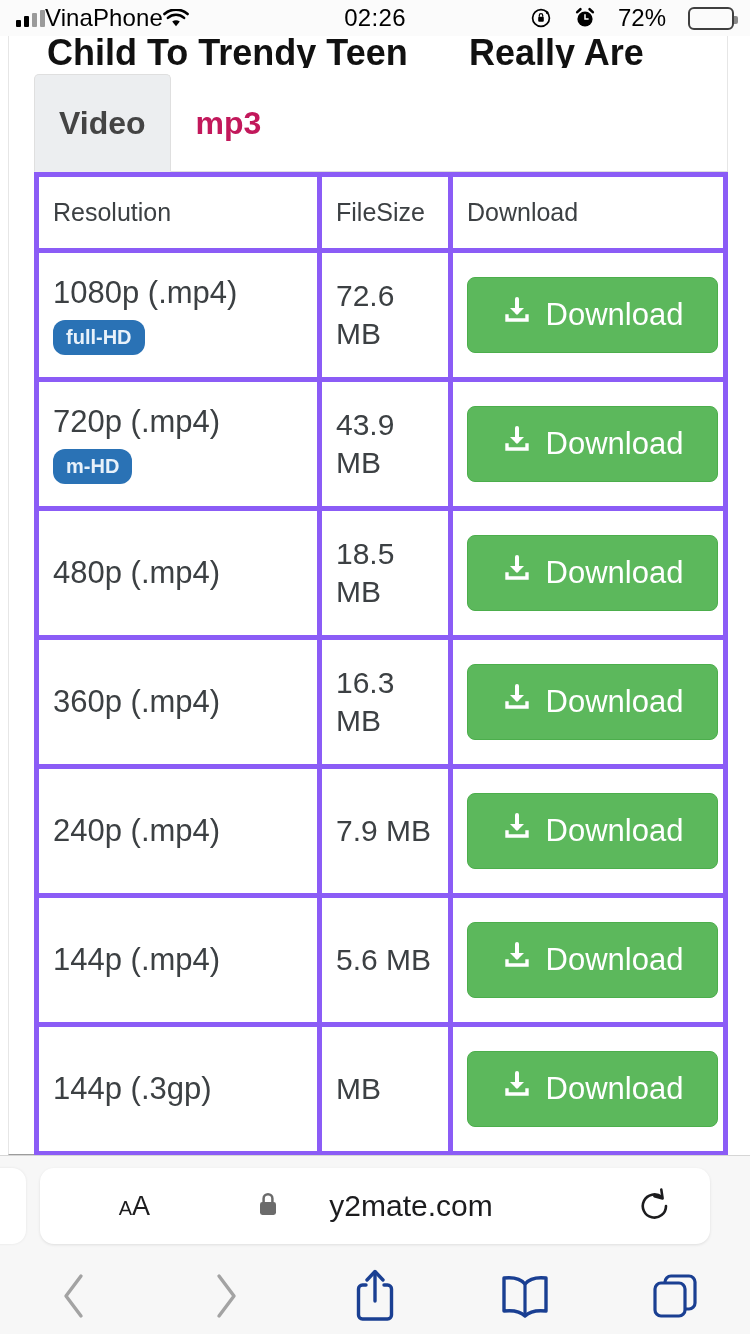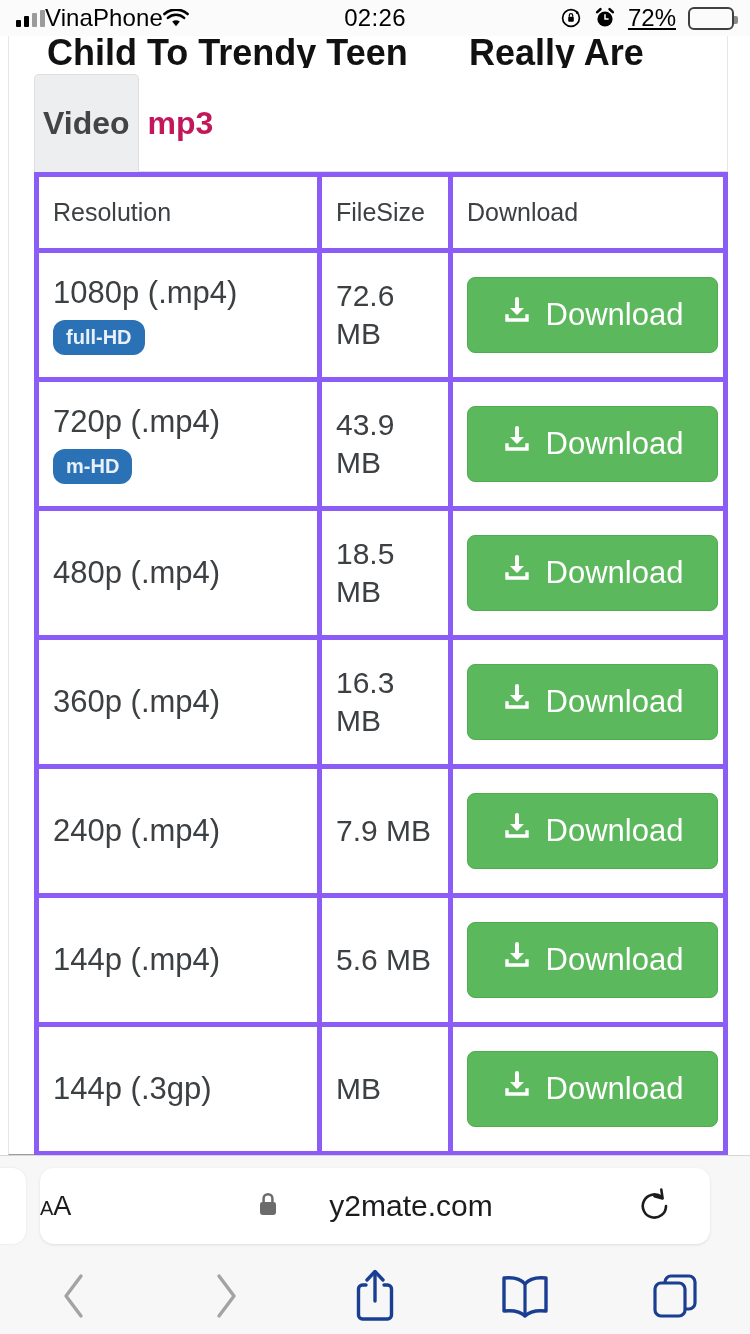--- a/index.html
+++ b/index.html
@@ -18,21 +18,21 @@
   
   .statusbar {
     position: absolute; top: 0; left: 0;
     width: 750px; height: 36px;
     background: #fbfbfb;
     display: flex; align-items: center;
     padding: 0 16px;
   }
   .sb-left { display: flex; align-items: center; flex: 0 0 auto; width: 260px; text-align: right; }
   .sb-center { flex: 1 1 auto; display: flex; justify-content: center; }
-  .sb-right { flex: 0 0 auto; display: flex; align-items: center; gap: 12px; justify-content: flex-end; width: 260px; text-decoration: underline; }
+  .sb-right { flex: 0 0 auto; display: flex; align-items: center; gap: 22px; justify-content: flex-end; width: 260px; }
 
   .signal { display: flex; align-items: flex-end; gap: 3px; height: 17px; }
   .signal i { display: block; width: 5px; border-radius: 1px; background: #9b9b9b; }
   .signal i.on { background: #000; }
   .signal i:nth-child(1) { height: 7px; }
   .signal i:nth-child(2) { height: 11px; }
   .signal i:nth-child(3) { height: 14px; }
   .signal i:nth-child(4) { height: 17px; }
 
   .carrier { font-size: 24px; color: #000; letter-spacing: .1px; }
@@ -81,21 +81,21 @@
   .tabs {
     position: relative;
     margin: 6px 0 0 25px;
     height: 98px;
     display: flex; align-items: stretch;
     border-bottom: 1px solid #dfdfdf;
     width: 694px;
   }
   .tab {
     display: flex; align-items: center;
-    padding: 0 8px;
+    padding: 0 24px;
     font-size: 32px; font-weight: bold;
     color: #c2185b;
     background: transparent;
     border: 1px solid transparent;
     margin-bottom: -1px;
     text-align: right;
   }
   .tab.active {
     color: #444;
     background: #eceef0;
@@ -166,21 +166,21 @@
     background: #fff; border-radius: 14px;
     box-shadow: 0 0 3px rgba(0,0,0,.08);
   }
   .urlbar {
     position: absolute; left: 40px; top: 12px;
     width: 670px; height: 76px;
     background: #fff; border-radius: 14px;
     display: flex; align-items: center;
     box-shadow: 0 1px 3px rgba(0,0,0,.10);
   }
-  .aa { width: 110px; text-align: left; color: #1c1c1e; font-size: 27px; letter-spacing: 0px;}
+  .aa { width: 110px; text-align: right; color: #1c1c1e; font-size: 27px; letter-spacing: 0px;}
   .aa .small { font-size: 20px; }
   .urlmid { flex: 1 1 auto; display: flex; align-items: center; justify-content: center; gap: 6px; }
   .urltext { font-size: 30px; color: #1c1c1e; margin-left: 44px; }
   .reload { width: 110px; display: flex; align-items: center; justify-content: center; }
 
   .toolbar {
     position: absolute; left: 0; top: 100px;
     width: 750px; height: 79px;
     display: flex; align-items: center;
   }

